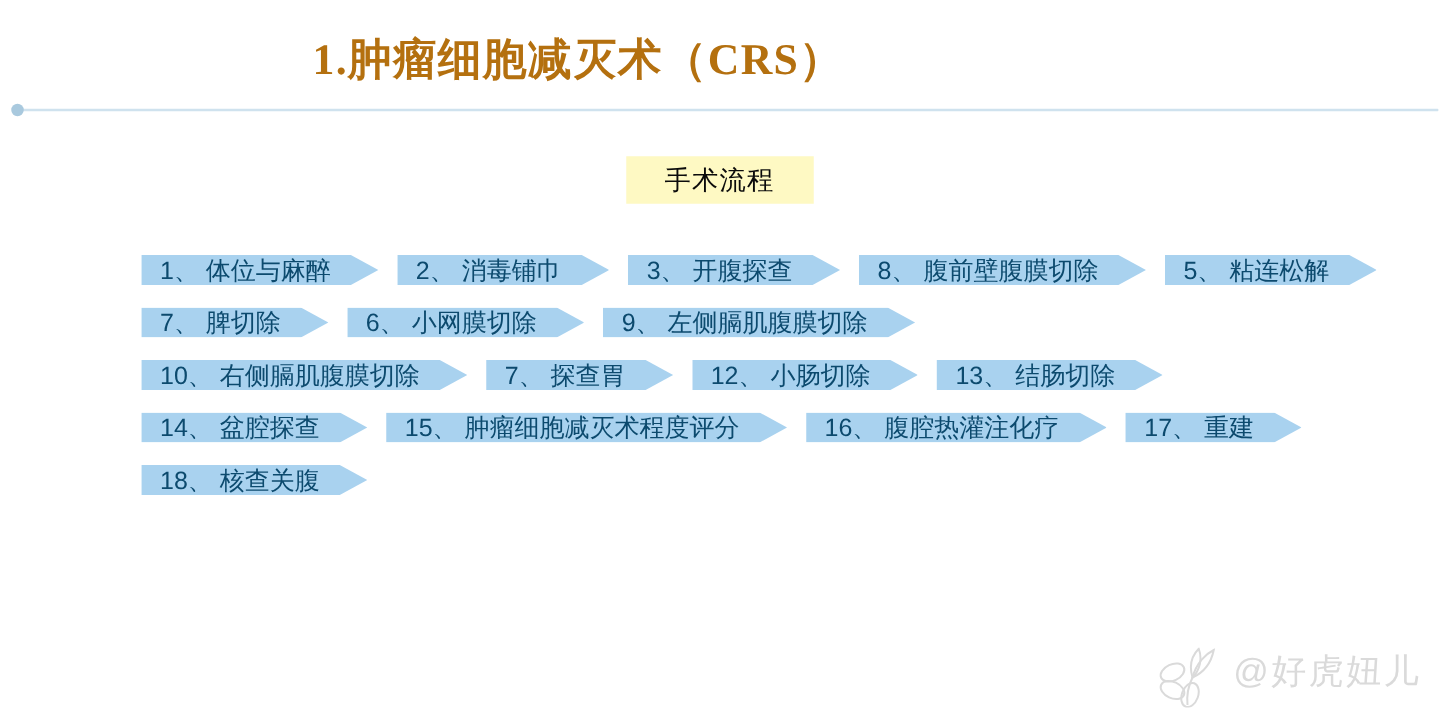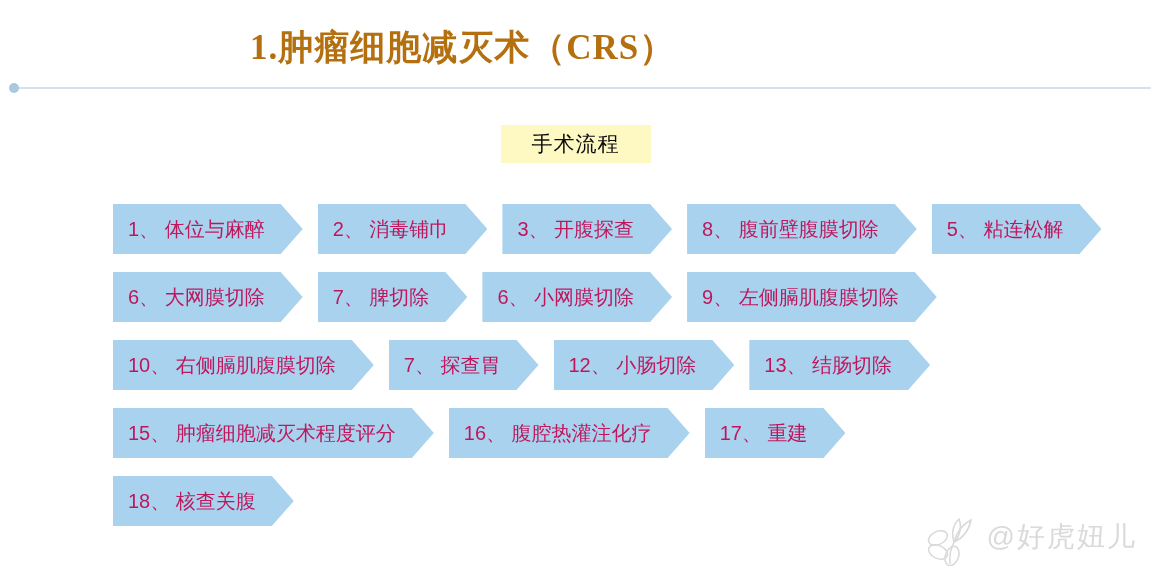--- a/index.html
+++ b/index.html
@@ -89,28 +89,28 @@
     right: 0;
     display: flex;
     flex-direction: column;
     gap: 18px;
   }
   .flow-row {
     display: flex;
     gap: 15px;
   }
   .step {
-    height: 50px;
+    height: 24px;
     background: #a9d2ef;
     clip-path: polygon(0 0, calc(100% - 22px) 0, 100% 50%, calc(100% - 22px) 100%, 0 100%);
     display: flex;
     align-items: center;
     padding: 0 38px 0 15px;
     font-size: 20px;
-    color: #be185d;
+    color: #0c4a6e;
     white-space: nowrap;
   }
 
   
   .watermark {
     position: absolute;
     right: 14px;
     bottom: 14px;
     display: flex;
     align-items: flex-start;
@@ -141,32 +141,32 @@
 
   <div class="flow-rows">
     <div class="flow-row">
       <div class="step">1、 体位与麻醉</div>
       <div class="step">2、 消毒铺巾</div>
       <div class="step">3、 开腹探查</div>
       <div class="step">8、 腹前壁腹膜切除</div>
       <div class="step">5、 粘连松解</div>
     </div>
     <div class="flow-row">
-      <div class="step">6、 大网膜切除</div>
       <div class="step">7、 脾切除</div>
       <div class="step">6、 小网膜切除</div>
       <div class="step">9、 左侧膈肌腹膜切除</div>
     </div>
     <div class="flow-row">
       <div class="step">10、 右侧膈肌腹膜切除</div>
       <div class="step">7、 探查胃</div>
       <div class="step">12、 小肠切除</div>
       <div class="step">13、 结肠切除</div>
     </div>
     <div class="flow-row">
+      <div class="step">14、 盆腔探查</div>
       <div class="step">15、 肿瘤细胞减灭术程度评分</div>
       <div class="step">16、 腹腔热灌注化疗</div>
       <div class="step">17、 重建</div>
     </div>
     <div class="flow-row">
       <div class="step">18、 核查关腹</div>
     </div>
   </div>
 
   <div class="watermark">

